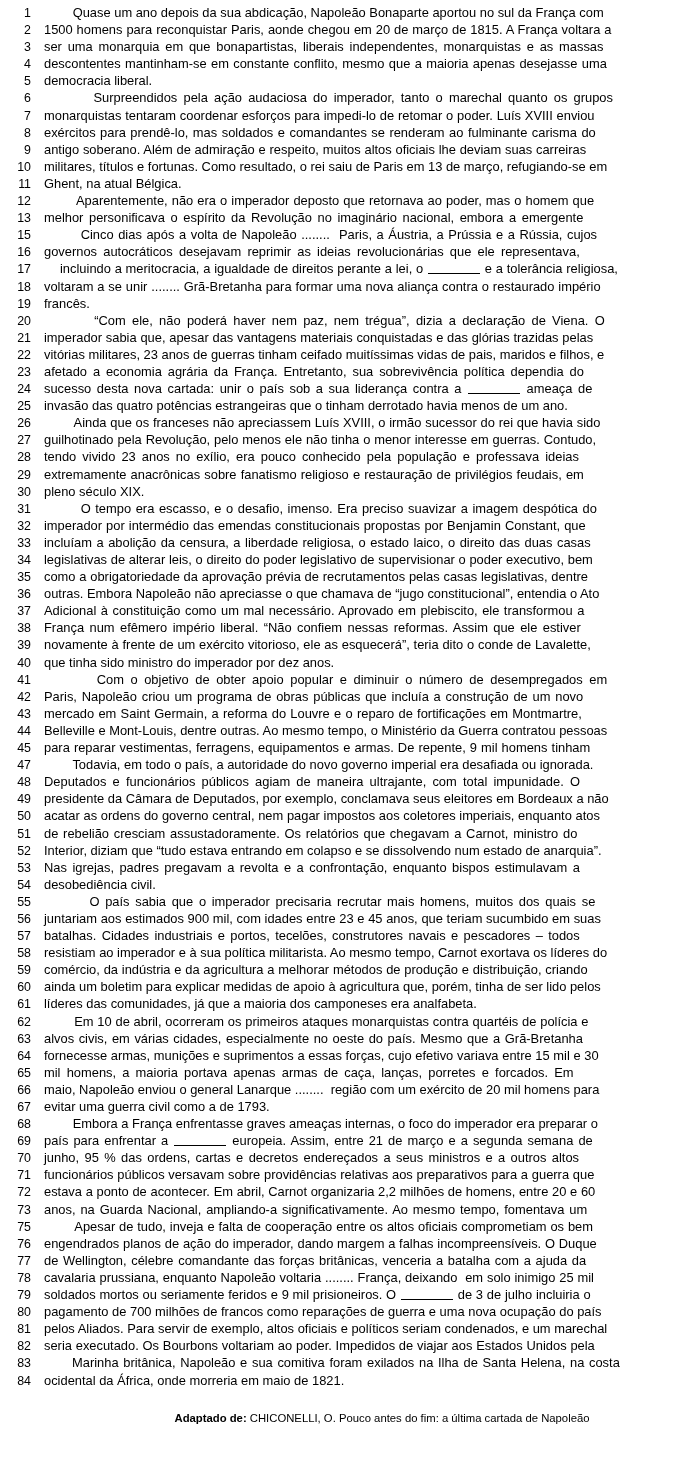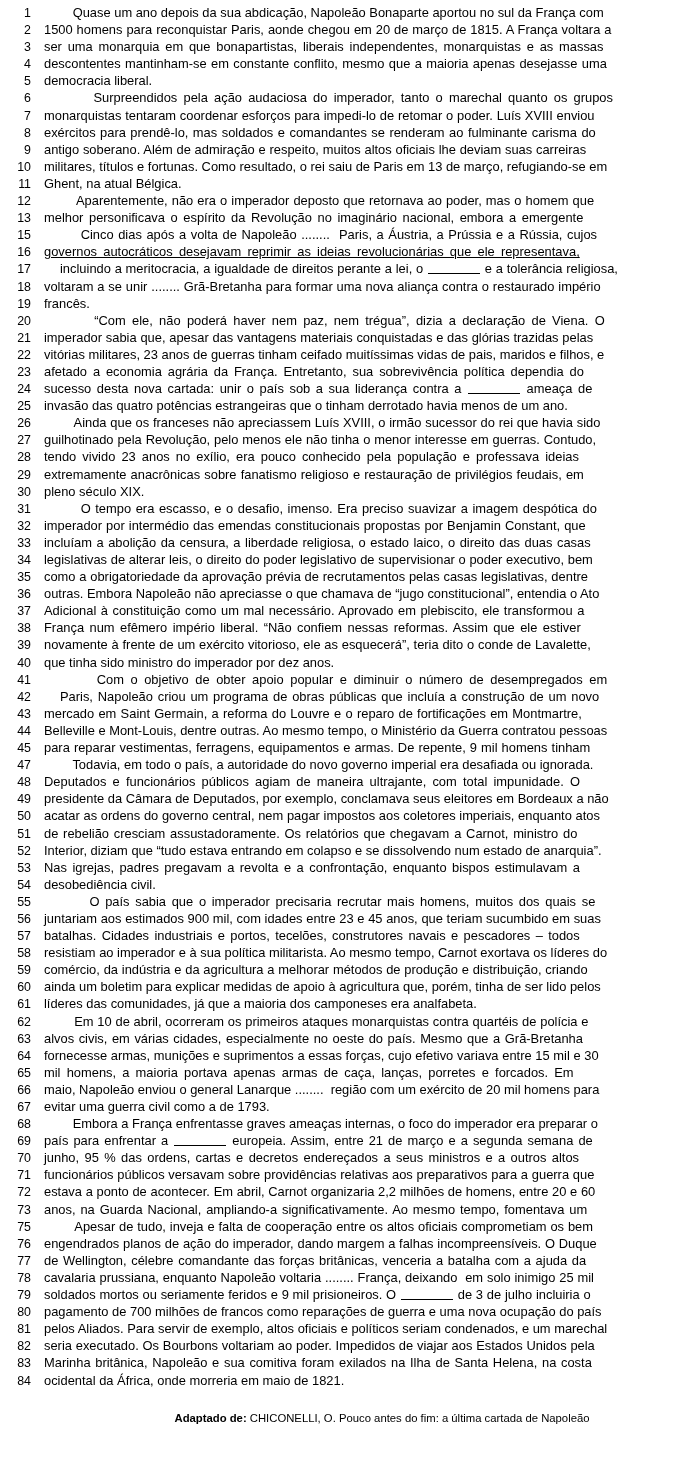--- a/index.html
+++ b/index.html
@@ -140,21 +140,21 @@
       <div class="line-row">
         <span class="line-number">13</span>
         <span class="line-text just" style="word-spacing: 2px;">melhor personificava o espírito da Revolução no imaginário nacional, embora a emergente</span>
       </div>
       <div class="line-row">
         <span class="line-number">15</span>
         <span class="line-text just" style="word-spacing: 1px;">        Cinco dias após a volta de Napoleão ........  Paris, a Áustria, a Prússia e a Rússia, cujos</span>
       </div>
       <div class="line-row">
         <span class="line-number">16</span>
-        <span class="line-text just" style="word-spacing: 2.6px; text-decoration: underline;">governos autocráticos desejavam reprimir as ideias revolucionárias que ele representava,</span>
+        <span class="line-text just" style="word-spacing: 2.6px;">governos autocráticos desejavam reprimir as ideias revolucionárias que ele representava,</span>
       </div>
       <div class="line-row">
         <span class="line-number">17</span>
         <span class="line-text just" style="word-spacing: 0.2px; padding-left: 16px;">incluindo a meritocracia, a igualdade de direitos perante a lei, o <span class="blank-line"></span> e a tolerância religiosa,</span>
       </div>
       <div class="line-row">
         <span class="line-number">18</span>
         <span class="line-text just" style="word-spacing: 0.3px;">voltaram a se unir ........ Grã-Bretanha para formar uma nova aliança contra o restaurado império</span>
       </div>
       <div class="line-row">
@@ -244,21 +244,21 @@
       <div class="line-row">
         <span class="line-number">40</span>
         <span class="line-text just">que tinha sido ministro do imperador por dez anos.</span>
       </div>
       <div class="line-row">
         <span class="line-number">41</span>
         <span class="line-text just" style="word-spacing: 3px;">        Com o objetivo de obter apoio popular e diminuir o número de desempregados em</span>
       </div>
       <div class="line-row">
         <span class="line-number">42</span>
-        <span class="line-text just" style="word-spacing: 1.2px; margin-left: 16px;">Paris, Napoleão criou um programa de obras públicas que incluía a construção de um novo</span>
+        <span class="line-text just" style="word-spacing: 1.2px;">Paris, Napoleão criou um programa de obras públicas que incluía a construção de um novo</span>
       </div>
       <div class="line-row">
         <span class="line-number">43</span>
         <span class="line-text just" style="word-spacing: 0.7px;">mercado em Saint Germain, a reforma do Louvre e o reparo de fortificações em Montmartre,</span>
       </div>
       <div class="line-row">
         <span class="line-number">44</span>
         <span class="line-text just">Belleville e Mont-Louis, dentre outras. Ao mesmo tempo, o Ministério da Guerra contratou pessoas</span>
       </div>
       <div class="line-row">
@@ -400,21 +400,21 @@
       <div class="line-row">
         <span class="line-number">81</span>
         <span class="line-text just">pelos Aliados. Para servir de exemplo, altos oficiais e políticos seriam condenados, e um marechal</span>
       </div>
       <div class="line-row">
         <span class="line-number">82</span>
         <span class="line-text just" style="word-spacing: 0.2px;">seria executado. Os Bourbons voltariam ao poder. Impedidos de viajar aos Estados Unidos pela</span>
       </div>
       <div class="line-row">
         <span class="line-number">83</span>
-        <span class="line-text just" style="word-spacing: 1.1px;">Marinha britânica, Napoleão e sua comitiva foram exilados na Ilha de Santa Helena, na costa</span>
+        <span class="line-text just" style="word-spacing: 1.1px; margin-left: 28px;">Marinha britânica, Napoleão e sua comitiva foram exilados na Ilha de Santa Helena, na costa</span>
       </div>
       <div class="line-row">
         <span class="line-number">84</span>
         <span class="line-text just">ocidental da África, onde morreria em maio de 1821.</span>
       </div>
     </div>
 
   <div class="source">
     <span class="lead">Adaptado de:</span><span> CHICONELLI, O. Pouco antes do fim: a última cartada de Napoleão</span>
   </div>

